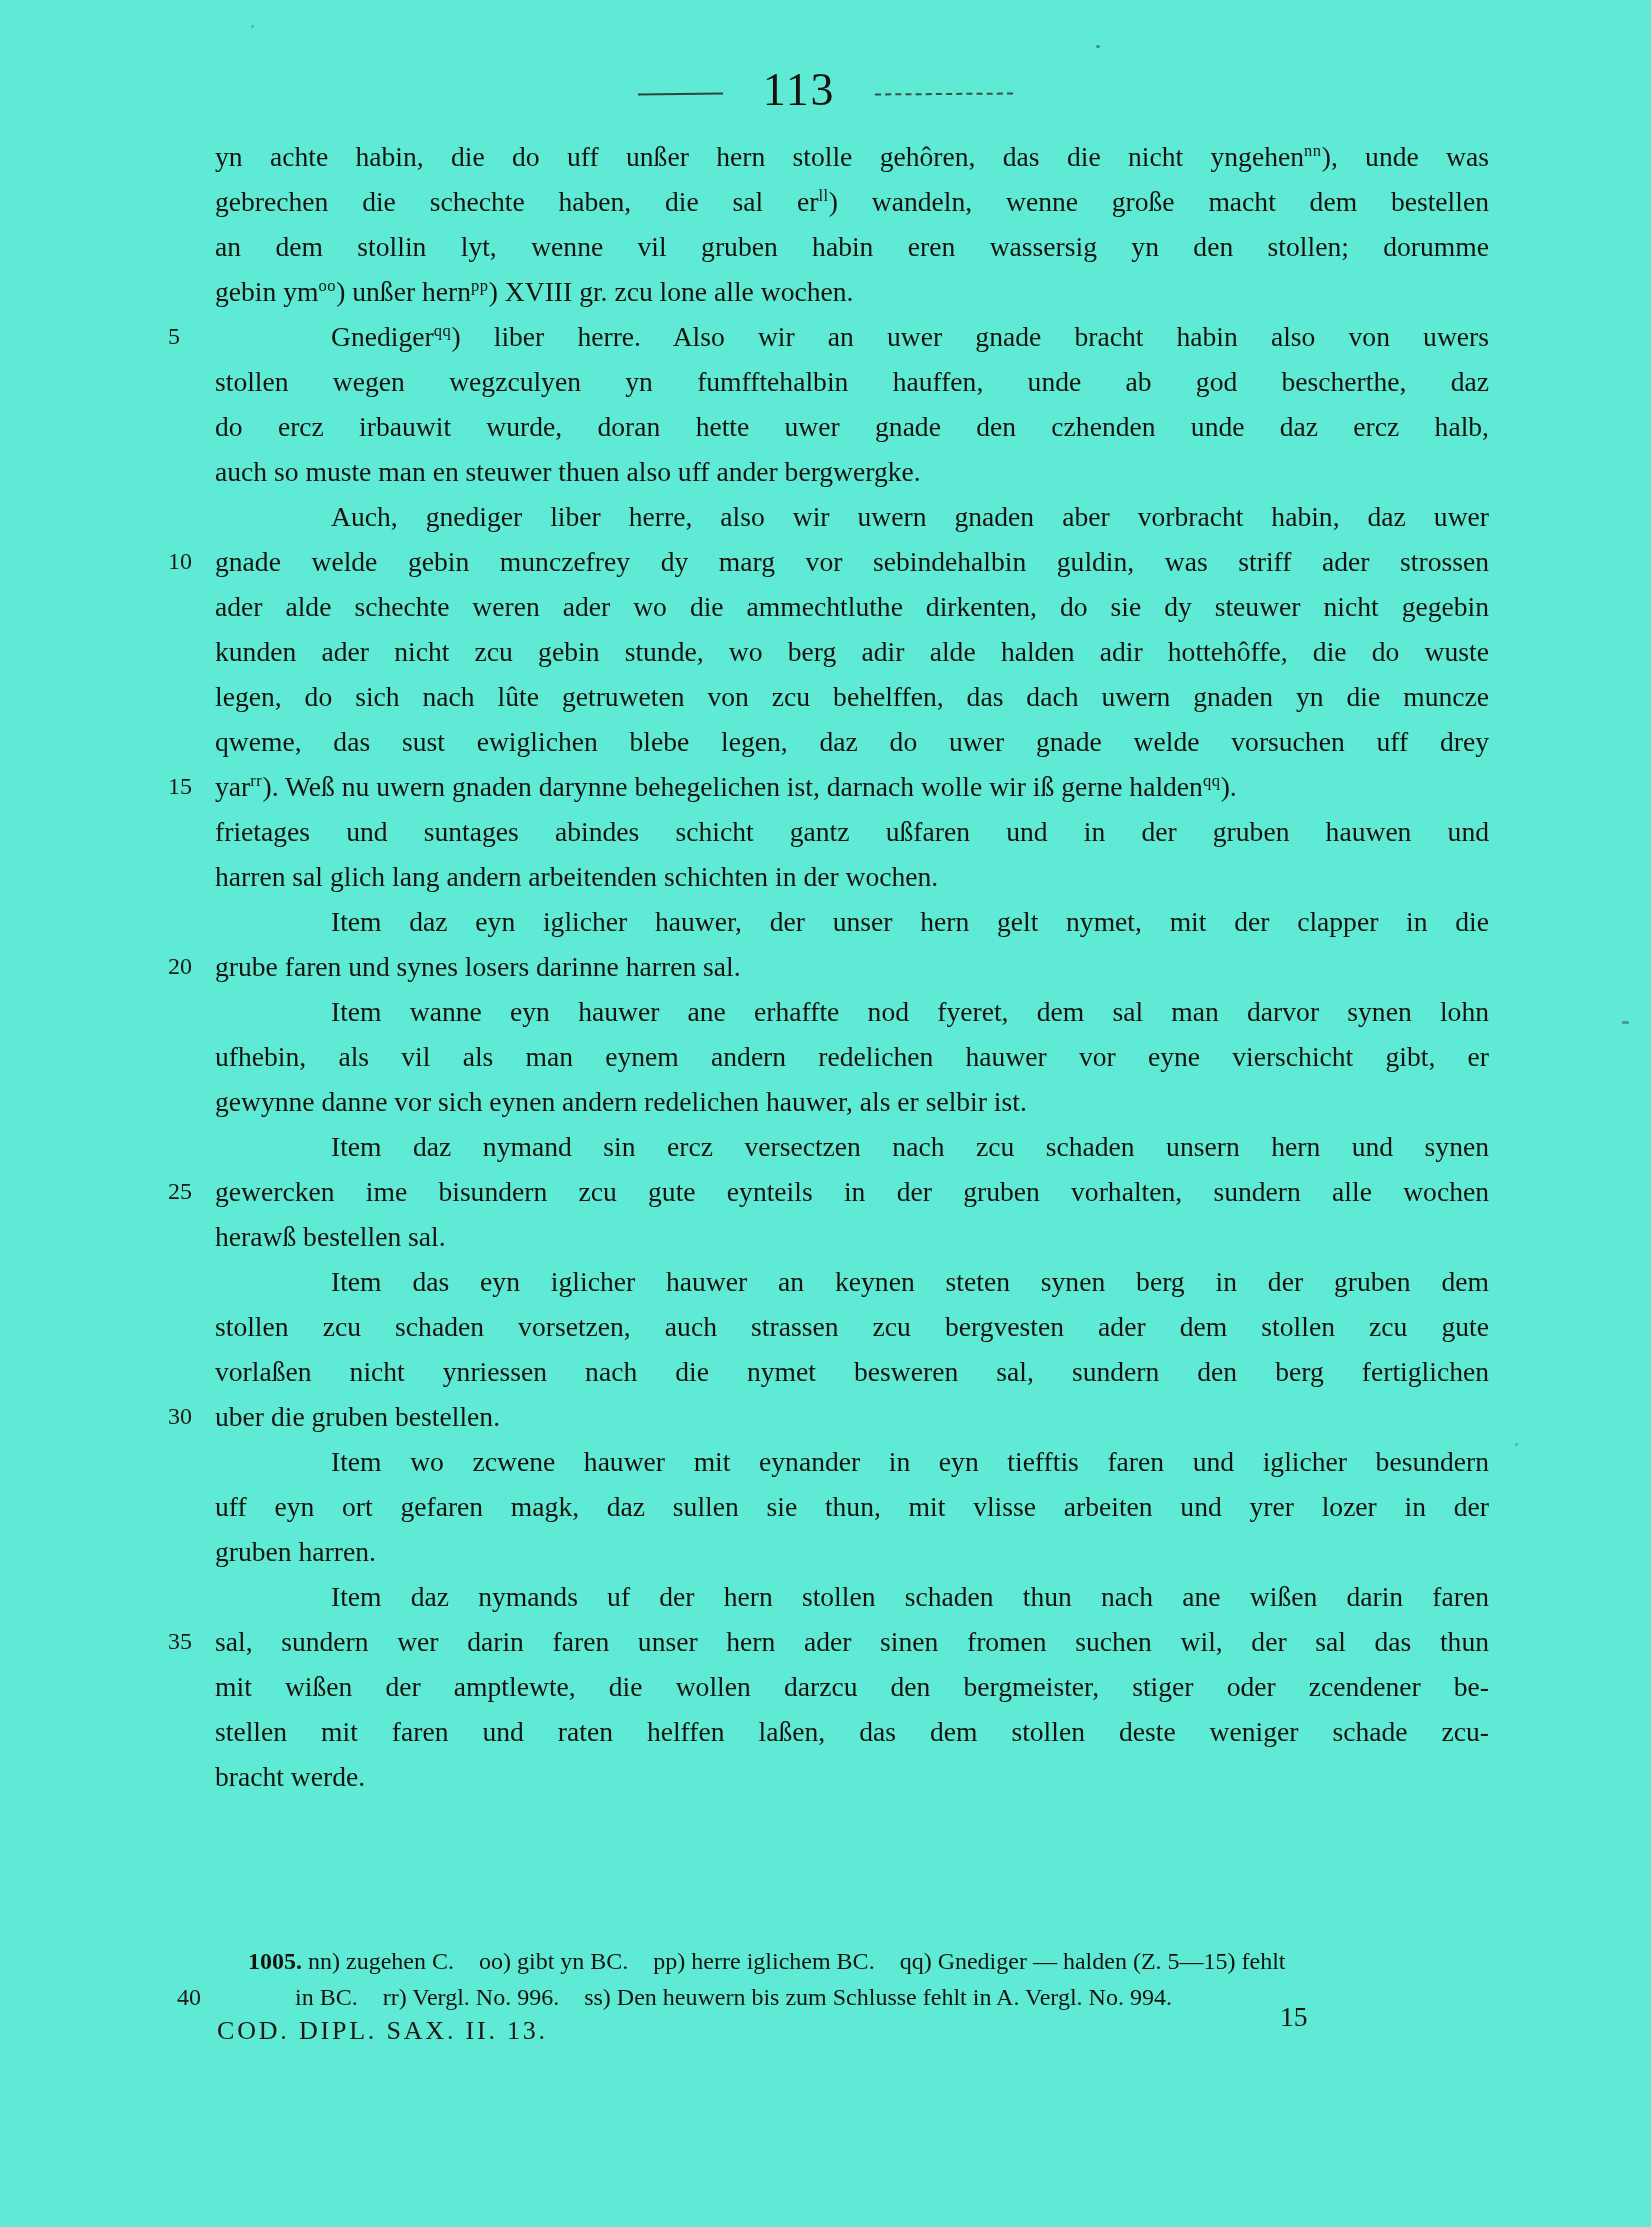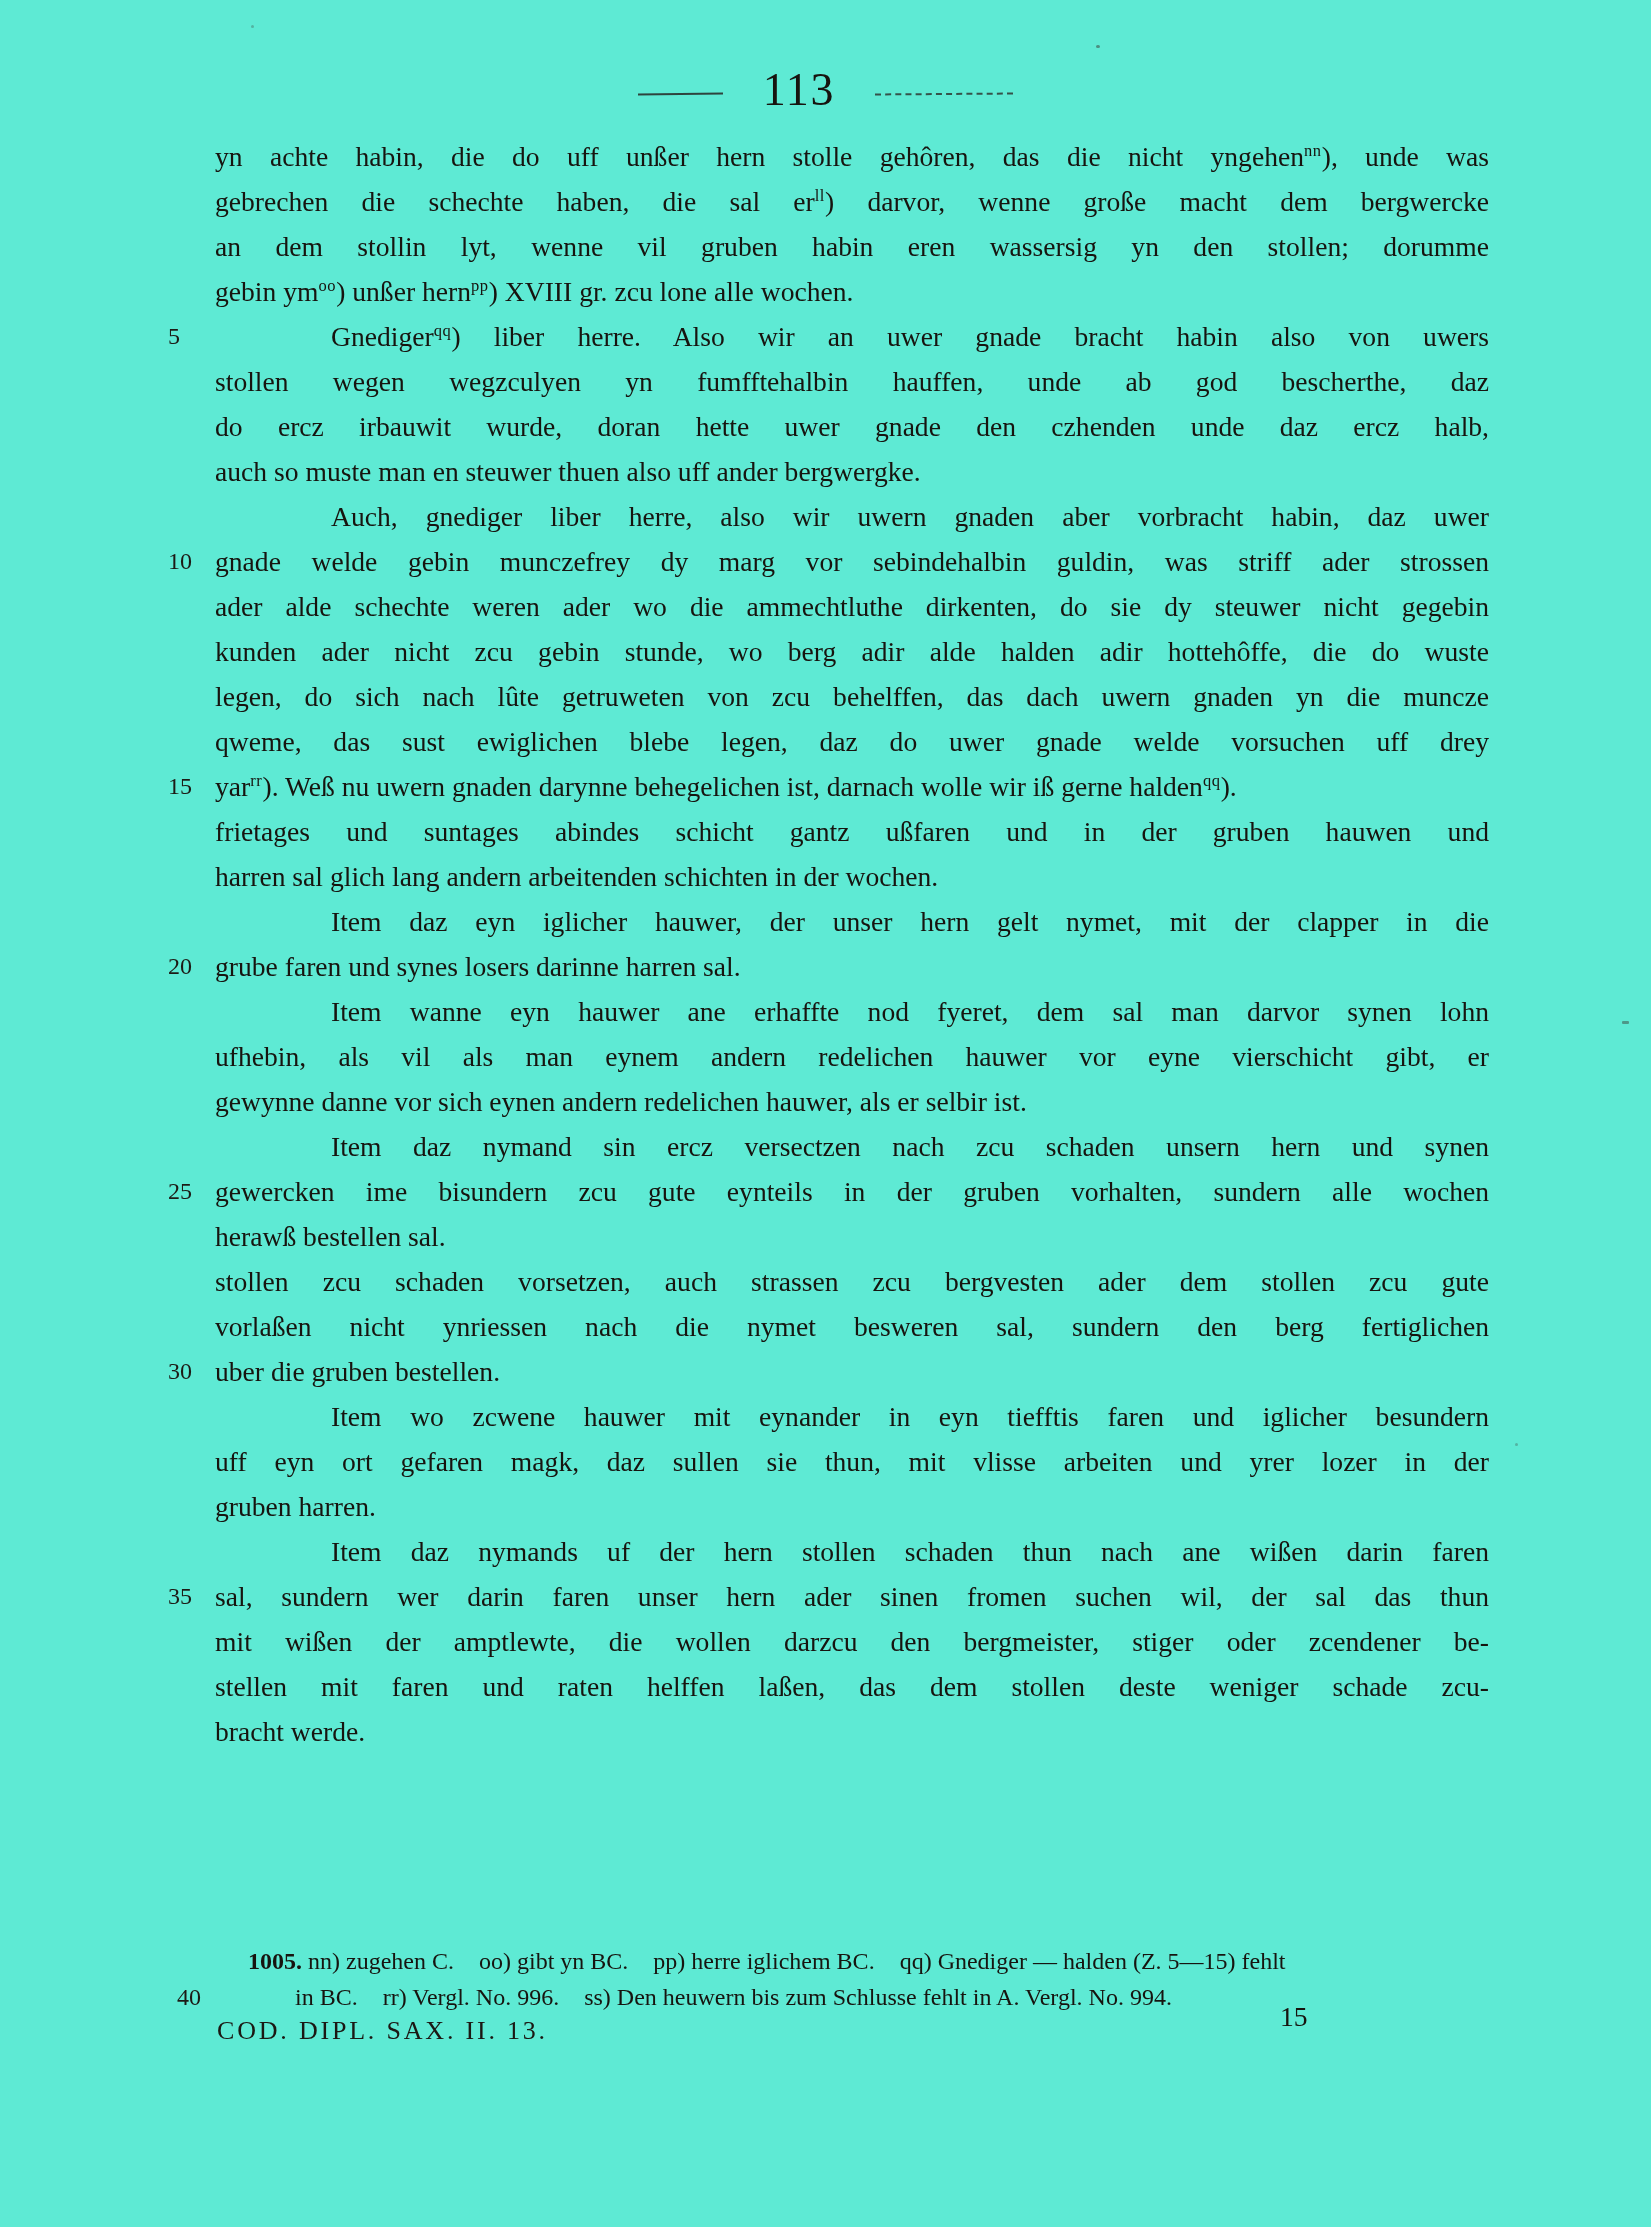--- a/index.html
+++ b/index.html
@@ -95,21 +95,21 @@
 <div class="page">
 
   <div class="header">
     <span class="dash-left"></span>
     <span class="pagenum">113</span>
     <span class="dash-right"></span>
   </div>
 
   <div class="textblock" id="body-lines">
       <div class="bodyline"><span>yn achte habin, die do uff unßer hern stolle gehôren, das die nicht yngehen</span><sup class="noteref">nn</sup><span>), unde was</span></div>
-      <div class="bodyline"><span>gebrechen die schechte haben, die sal er</span><sup class="noteref">ll</sup><span>) darvor, wenne große macht dem bergwercke</span></div>
+      <div class="bodyline"><span>gebrechen die schechte haben, die sal er</span><sup class="noteref">ll</sup><span>) wandeln, wenne große macht dem bestellen</span></div>
       <div class="bodyline"><span>an dem stollin lyt, wenne vil gruben habin eren wassersig yn den stollen; dorumme</span></div>
       <div class="bodyline last"><span>gebin ym</span><sup class="noteref">oo</sup><span>) unßer hern</span><sup class="noteref">pp</sup><span>) XVIII gr. zcu lone alle wochen.</span></div>
       <div class="bodyline indent"><span class="linenum">5</span><span>Gnediger</span><sup class="noteref">qq</sup><span>) liber herre. Also wir an uwer gnade bracht habin also von uwers</span></div>
       <div class="bodyline"><span>stollen wegen wegzculyen yn fumfftehalbin hauffen, unde ab god bescherthe, daz</span></div>
       <div class="bodyline"><span>do ercz irbauwit wurde, doran hette uwer gnade den czhenden unde daz ercz halb,</span></div>
       <div class="bodyline last"><span>auch so muste man en steuwer thuen also uff ander bergwergke.</span></div>
       <div class="bodyline indent"><span>Auch, gnediger liber herre, also wir uwern gnaden aber vorbracht habin, daz uwer</span></div>
       <div class="bodyline"><span class="linenum">10</span><span>gnade welde gebin munczefrey dy marg vor sebindehalbin guldin, was striff ader strossen</span></div>
       <div class="bodyline"><span>ader alde schechte weren ader wo die ammechtluthe dirkenten, do sie dy steuwer nicht gegebin</span></div>
       <div class="bodyline"><span>kunden ader nicht zcu gebin stunde, wo berg adir alde halden adir hottehôffe, die do wuste</span></div>
@@ -119,20 +119,21 @@
       <div class="bodyline"><span>frietages und suntages abindes schicht gantz ußfaren und in der gruben hauwen und</span></div>
       <div class="bodyline last"><span>harren sal glich lang andern arbeitenden schichten in der wochen.</span></div>
       <div class="bodyline indent"><span>Item daz eyn iglicher hauwer, der unser hern gelt nymet, mit der clapper in die</span></div>
       <div class="bodyline last"><span class="linenum">20</span><span>grube faren und synes losers darinne harren sal.</span></div>
       <div class="bodyline indent"><span>Item wanne eyn hauwer ane erhaffte nod fyeret, dem sal man darvor synen lohn</span></div>
       <div class="bodyline"><span>ufhebin, als vil als man eynem andern redelichen hauwer vor eyne vierschicht gibt, er</span></div>
       <div class="bodyline last"><span>gewynne danne vor sich eynen andern redelichen hauwer, als er selbir ist.</span></div>
       <div class="bodyline indent"><span>Item daz nymand sin ercz versectzen nach zcu schaden unsern hern und synen</span></div>
       <div class="bodyline"><span class="linenum">25</span><span>gewercken ime bisundern zcu gute eynteils in der gruben vorhalten, sundern alle wochen</span></div>
       <div class="bodyline last"><span>herawß bestellen sal.</span></div>
+      <div class="bodyline indent"><span>Item das eyn iglicher hauwer an keynen steten synen berg in der gruben dem</span></div>
       <div class="bodyline"><span>stollen zcu schaden vorsetzen, auch strassen zcu bergvesten ader dem stollen zcu gute</span></div>
       <div class="bodyline"><span>vorlaßen nicht ynriessen nach die nymet besweren sal, sundern den berg fertiglichen</span></div>
       <div class="bodyline last"><span class="linenum">30</span><span>uber die gruben bestellen.</span></div>
       <div class="bodyline indent"><span>Item wo zcwene hauwer mit eynander in eyn tiefftis faren und iglicher besundern</span></div>
       <div class="bodyline"><span>uff eyn ort gefaren magk, daz sullen sie thun, mit vlisse arbeiten und yrer lozer in der</span></div>
       <div class="bodyline last"><span>gruben harren.</span></div>
       <div class="bodyline indent"><span>Item daz nymands uf der hern stollen schaden thun nach ane wißen darin faren</span></div>
       <div class="bodyline"><span class="linenum">35</span><span>sal, sundern wer darin faren unser hern ader sinen fromen suchen wil, der sal das thun</span></div>
       <div class="bodyline"><span>mit wißen der amptlewte, die wollen darzcu den bergmeister, stiger oder zcendener be-</span></div>
       <div class="bodyline"><span>stellen mit faren und raten helffen laßen, das dem stollen deste weniger schade zcu-</span></div>

